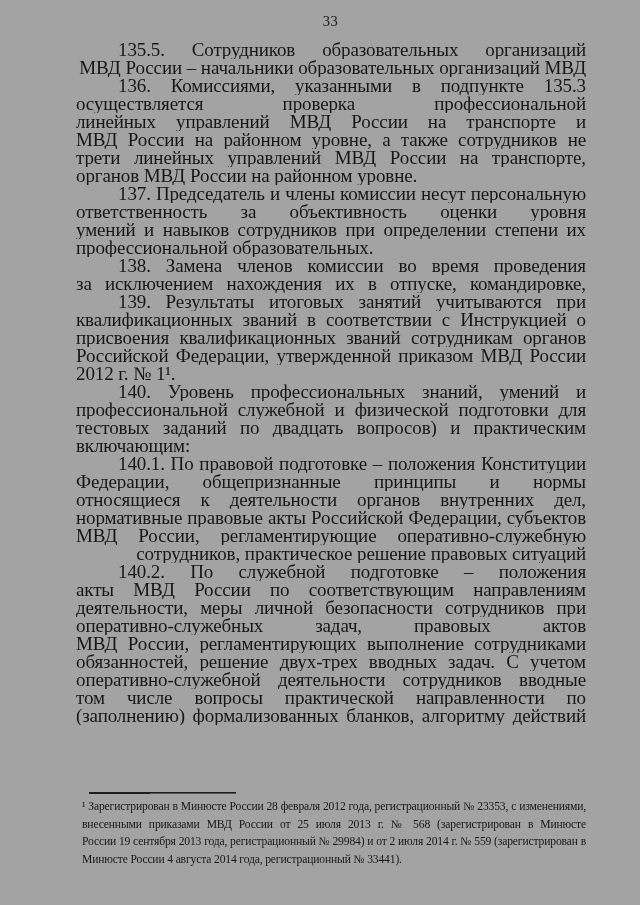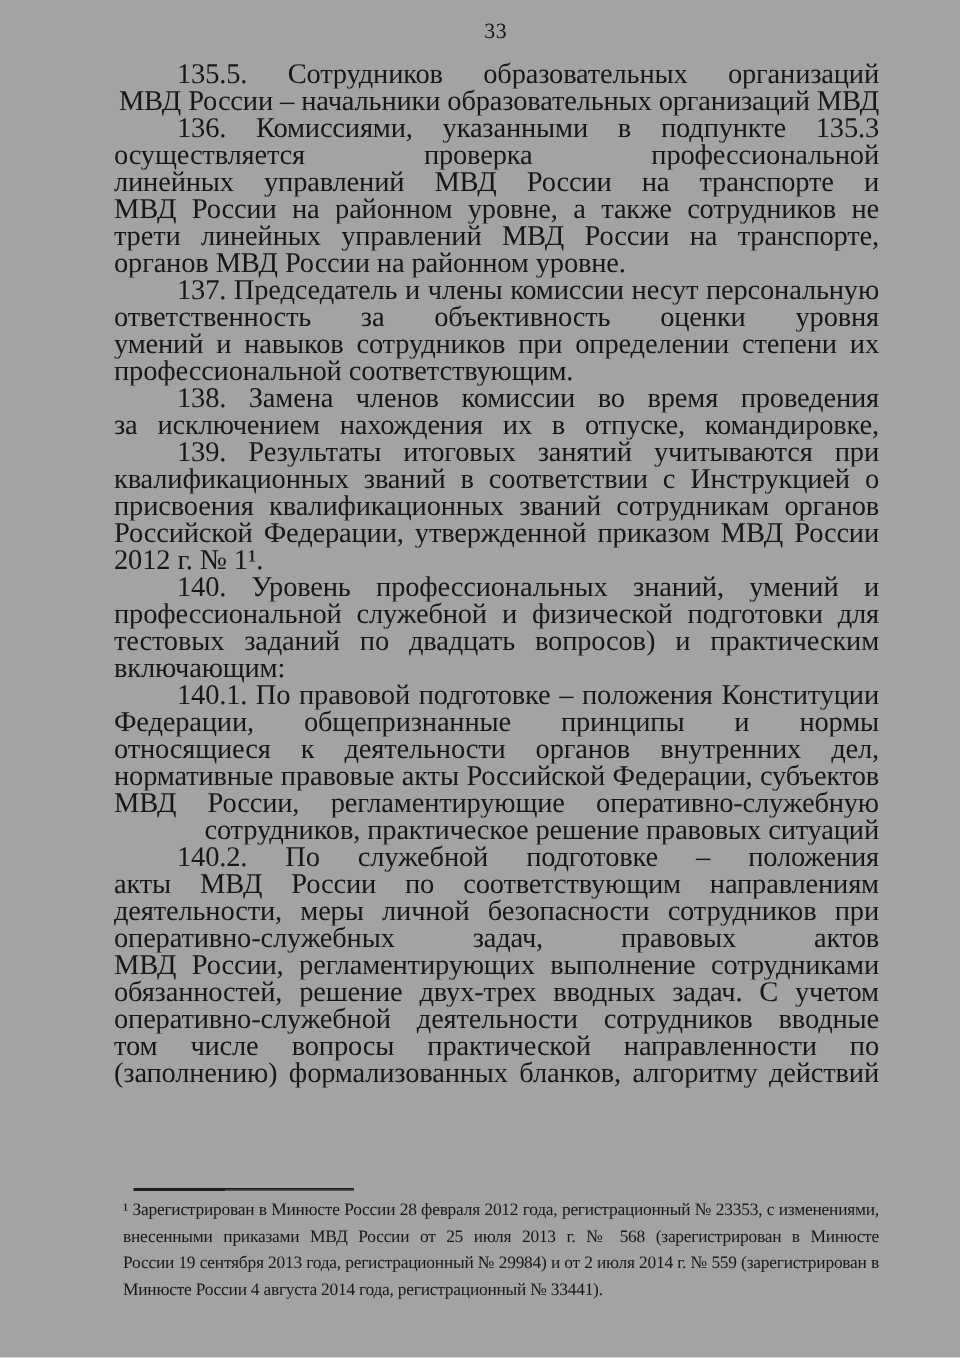--- a/index.html
+++ b/index.html
@@ -93,21 +93,21 @@
         <div class="line">осуществляется проверка профессиональной подготовленности начальников</div>
         <div class="line">линейных управлений МВД России на транспорте и территориальных органов</div>
         <div class="line">МВД России на районном уровне, а также сотрудников не менее чем одной</div>
         <div class="line">трети линейных управлений МВД России на транспорте, территориальных</div>
         <div class="line last">органов МВД России на районном уровне.</div>
       </div>
       <div>
         <div class="line indent">137. Председатель и члены комиссии несут персональную</div>
         <div class="line">ответственность за объективность оценки уровня профессиональных знаний,</div>
         <div class="line">умений и навыков сотрудников при определении степени их</div>
-        <div class="line last">профессиональной соответствующим.</div>
+        <div class="line last">профессиональной образовательных.</div>
       </div>
       <div>
         <div class="line indent">138. Замена членов комиссии во время проведения итоговых занятий,</div>
         <div class="line">за исключением нахождения их в отпуске, командировке, периодов</div>
       </div>
       <div>
         <div class="line indent">139. Результаты итоговых занятий учитываются при присвоении</div>
         <div class="line">квалификационных званий в соответствии с Инструкцией о порядке</div>
         <div class="line">присвоения квалификационных званий сотрудникам органов внутренних дел</div>
         <div class="line">Российской Федерации, утвержденной приказом МВД России от 1 января</div>

